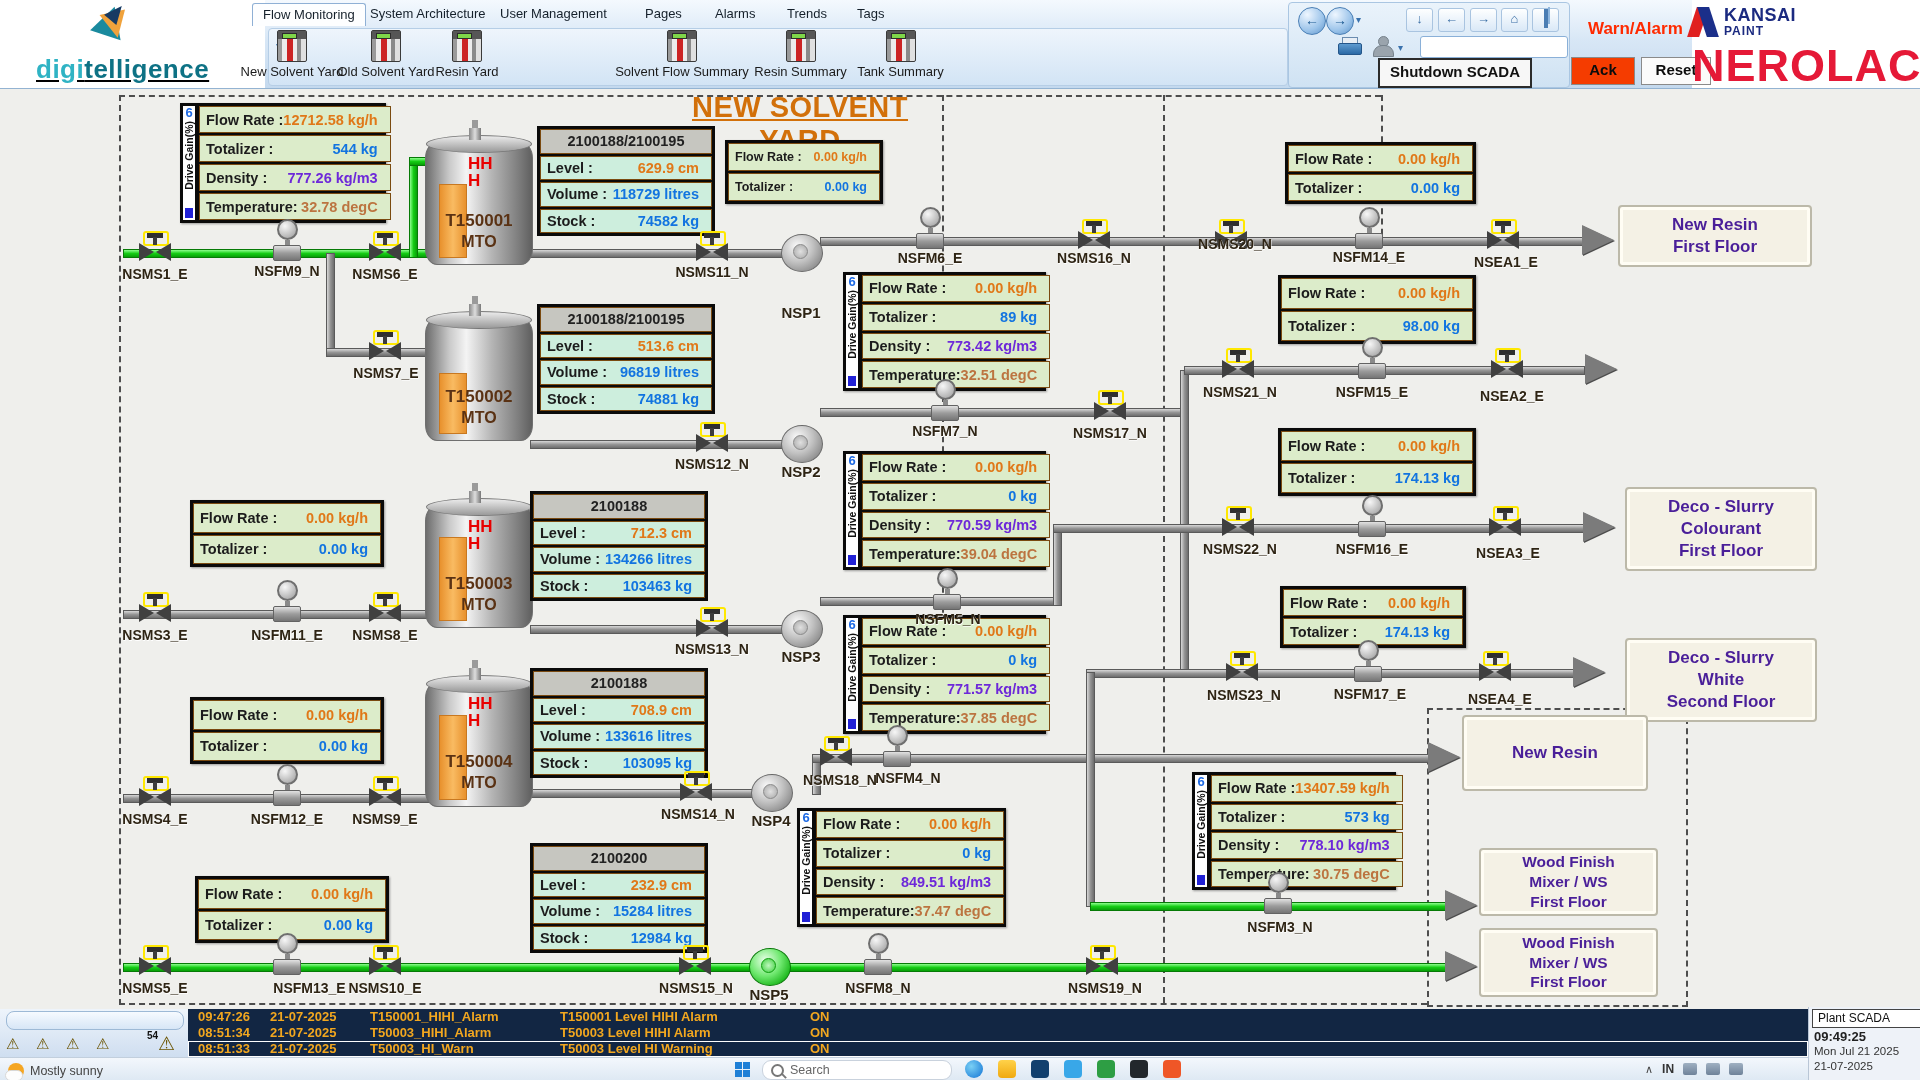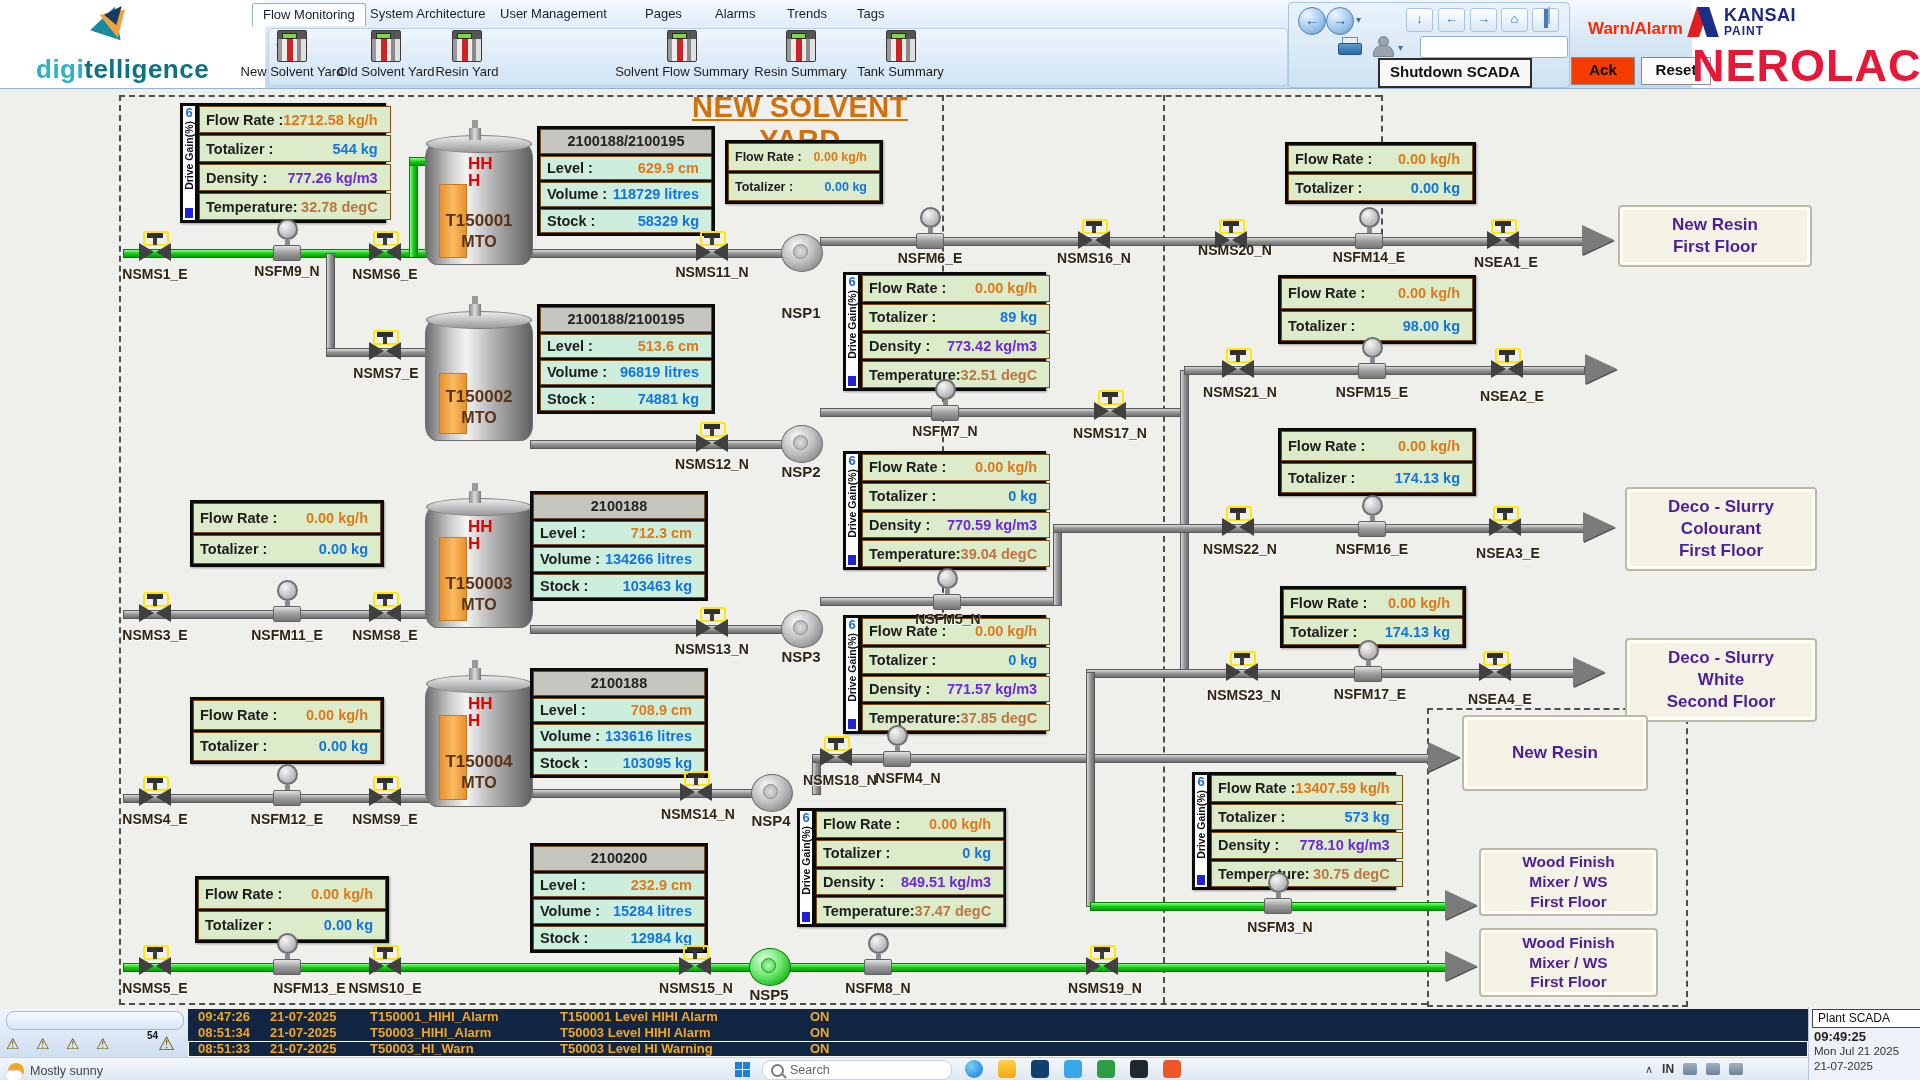--- a/index.html
+++ b/index.html
@@ -36,21 +36,21 @@
   #kansai{position:absolute;left:1692px;top:5px;width:220px;height:40px;}
   .kmark1{position:absolute;left:0;top:2px;width:12px;height:30px;background:#e02020;transform:skewX(-18deg);}
   .kmark2{position:absolute;left:10px;top:2px;width:12px;height:30px;background:#1b2f8a;transform:skewX(18deg);}
   #kname{position:absolute;left:32px;top:0;font-size:18px;font-weight:bold;color:#1b2a80;letter-spacing:0.5px;}
   #kpaint{position:absolute;left:32px;top:19px;font-size:12px;font-weight:bold;color:#1b2a80;letter-spacing:1px;}
   #nerolac{position:absolute;left:1692px;top:40px;font-size:45px;font-weight:900;color:#e51937;letter-spacing:1px;}
   #logo-mark{position:absolute;left:88px;top:2px;width:44px;height:46px;}
   .lm1{position:absolute;left:6px;top:4px;width:0;height:0;border-left:16px solid transparent;border-right:16px solid transparent;border-bottom:30px solid #1a8a9e;transform:rotate(18deg);}
   .lm2{position:absolute;left:14px;top:10px;width:0;height:0;border-left:13px solid transparent;border-right:13px solid transparent;border-top:26px solid #f0a23c;transform:rotate(-12deg);}
   .lm3{position:absolute;left:20px;top:2px;width:0;height:0;border-left:8px solid transparent;border-right:8px solid transparent;border-bottom:18px solid #173a63;transform:rotate(40deg);}
-  #logo-text{position:absolute;left:36px;top:54px;font-size:26px;font-weight:bold;letter-spacing:0.5px;}
+  #logo-text{position:absolute;left:36px;top:54px;font-size:26px;font-weight:bold;letter-spacing:0.5px;text-decoration:underline;}
   #logo-text .p1{color:#2fb3c4;}
   #logo-text .p2{color:#0e7285;}
   
   .pipe{position:absolute;z-index:1;background:linear-gradient(#d8d8d8,#949494 50%,#6d6d6d);border:1px solid #5a5a5a;}
   .pipe.v{background:linear-gradient(90deg,#d8d8d8,#949494 50%,#6d6d6d);}
   .pipe.g{background:linear-gradient(#8cff8c,#15cc15 50%,#079e07);border-color:#067a06;}
   .pipe.v.g{background:linear-gradient(90deg,#8cff8c,#15cc15 50%,#079e07);}
   .dash{position:absolute;z-index:0;}
   .dash.v{border-left:2px dashed #4d4d4d;}
   .dash.h{border-top:2px dashed #4d4d4d;}
@@ -289,21 +289,21 @@
     <div class="trow">
         <span class="pl">Level :</span>
         <span class="pv c-flow">629.9 cm</span>
       </div>
     <div class="trow">
         <span class="pl">Volume :</span>
         <span class="pv c-tot">118729 litres</span>
       </div>
     <div class="trow">
         <span class="pl">Stock :</span>
-        <span class="pv c-tot">58329 kg</span>
+        <span class="pv c-tot">74582 kg</span>
       </div>
   </div>
   <div class="tinfo" style="left:537px;top:304px;width:172px;height:104px;">
     <div class="trow hd">
         <span>2100188/2100195</span>
       </div>
     <div class="trow">
         <span class="pl">Level :</span>
         <span class="pv c-flow">513.6 cm</span>
       </div>
@@ -655,21 +655,21 @@
       <i class="tr"></i>
     </div>
   <div class="vlabel" style="left:1094px;top:250px;">NSMS16_N</div>
   <div class="valve" style="left:1214px;top:219px;">
       <i class="hl"></i>
       <i class="cap"></i>
       <i class="stem"></i>
       <i class="tl"></i>
       <i class="tr"></i>
     </div>
-  <div class="vlabel" style="left:1231px;top:242px;padding-left:8px;">NSMS20_N</div>
+  <div class="vlabel" style="left:1231px;top:236px;padding-left:8px;">NSMS20_N</div>
   <div class="valve" style="left:1486px;top:219px;">
       <i class="hl"></i>
       <i class="cap"></i>
       <i class="stem"></i>
       <i class="tl"></i>
       <i class="tr"></i>
     </div>
   <div class="vlabel" style="left:1506px;top:254px;">NSEA1_E</div>
   <div class="valve" style="left:695px;top:422px;">
       <i class="hl"></i>

